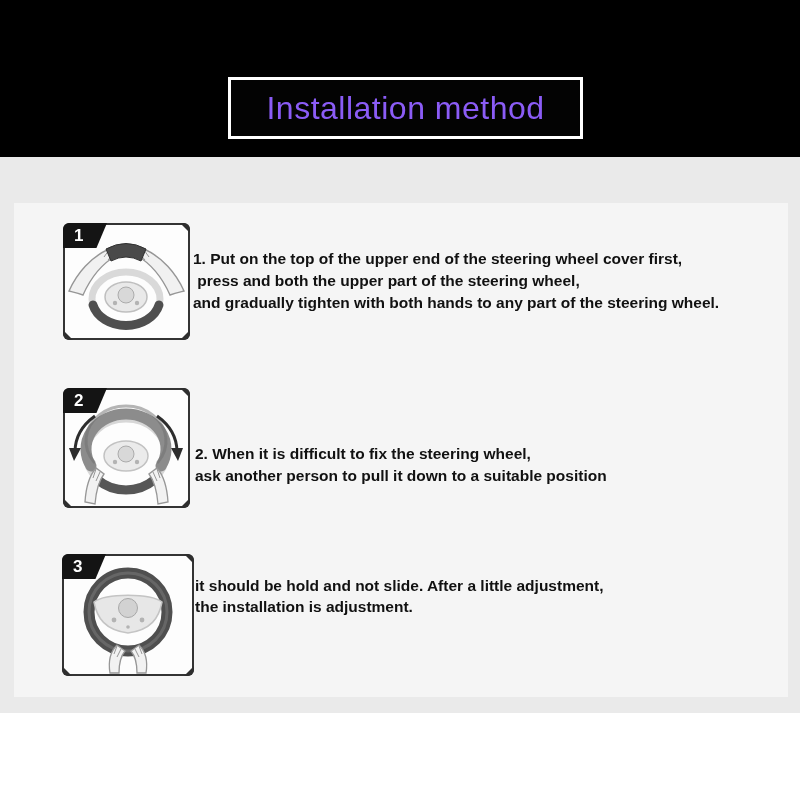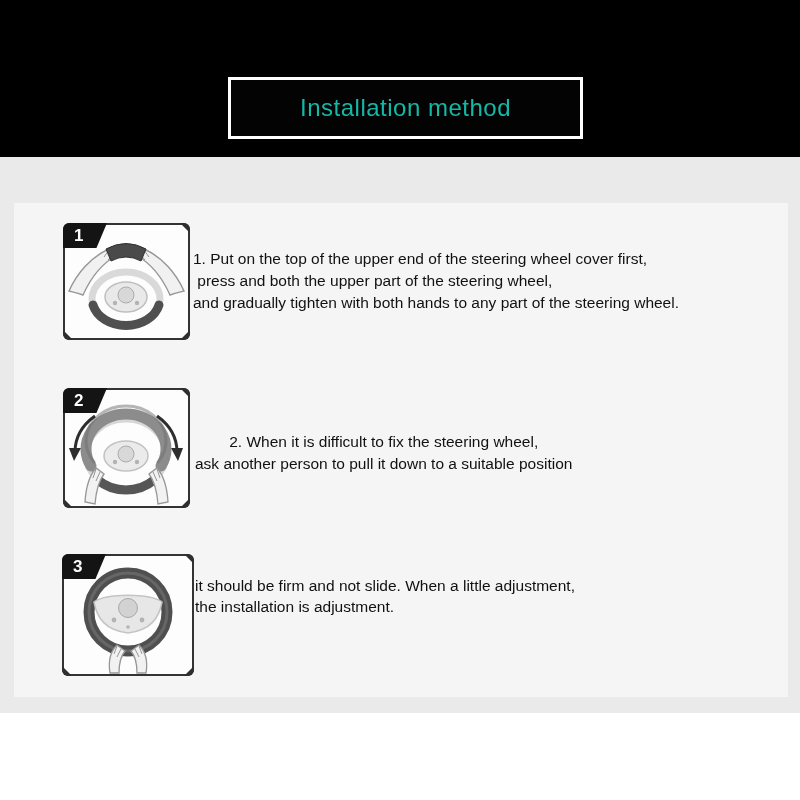--- a/index.html
+++ b/index.html
@@ -8,21 +8,21 @@
   .page { position:absolute; left:0; top:0; width:800px; height:800px; }
 
   
   .header-banner { position:absolute; left:0; top:0; width:800px; height:157px; background:#000000; }
   .title-box {
     position:absolute; left:228px; top:77px; width:355px; height:62px;
     background:#030303; border:3px solid #ffffff;
     display:flex; align-items:center; justify-content:center;
   }
   .title-box .title-text {
-    color:#14b8a6; font-size:24px; font-weight:500; letter-spacing:0.5px; white-space:nowrap;
+    color:#8b5cf6; font-size:32px; font-weight:500; letter-spacing:0.5px; white-space:nowrap;
   }
 
   
   .content-bg { position:absolute; left:0; top:157px; width:800px; height:556px; background:#eaeaea; }
   .instructions-panel { position:absolute; left:14px; top:46px; width:774px; height:494px; background:#f5f5f5; }
   .footer-white { position:absolute; left:0; top:713px; width:800px; height:87px; background:#ffffff; }
 
   
   .step-figure {
     position:absolute; background:#fdfdfd;
@@ -40,24 +40,24 @@
     font-size:17px; font-weight:bold; border-top-left-radius:6px; z-index:2;
   }
   .corner { position:absolute; width:10px; height:10px; background:#2e2e2e; z-index:1; }
   .corner.tr { right:-2px; top:-2px;    clip-path:polygon(0 0,100% 0,100% 100%); border-top-right-radius:6px; }
   .corner.bl { left:-2px;  bottom:-2px; clip-path:polygon(0 0,0 100%,100% 100%); border-bottom-left-radius:6px; }
   .corner.br { right:-2px; bottom:-2px; clip-path:polygon(100% 0,100% 100%,0 100%); border-bottom-right-radius:6px; }
 
   .step-figure svg { position:absolute; left:0; top:0; width:100%; height:100%; }
 
   
-  .step-text { position:absolute; color:#111111; font-weight:normal; font-size:15.5px; }
+  .step-text { position:absolute; color:#111111; font-weight:bold; font-size:15.5px; }
   .step-text .line { white-space:pre; line-height:22px; }
   .text-1 { left:179px; top:45px; }
-  .text-2 { left:181px; top:228px;text-align:center; }
+  .text-2 { left:181px; top:240px; }
   .text-3 { left:181px; top:372px; }
   .text-3 .line { line-height:21px; }
 </style>
 </head>
 <body>
 
 <div class="page">
 
   <div class="header-banner">
     <div class="title-box">
@@ -158,21 +158,21 @@
           <circle cx="64" cy="71" r="1.8" fill="#b3b3b3"></circle>
 
           <path d="M46,117 C44,105 46,96 53,89 L61,95 C56,101 55,108 55,117 Z" fill="#f2f2f2" stroke="#979797" stroke-width="1.3"></path>
           <path d="M53,90 L50,98 M57,93 L53,101" stroke="#979797" stroke-width="1" fill="none"></path>
 
           <path d="M82,117 C84,105 82,96 75,89 L67,95 C72,101 73,108 73,117 Z" fill="#f2f2f2" stroke="#979797" stroke-width="1.3"></path>
           <path d="M75,90 L78,98 M71,93 L75,101" stroke="#979797" stroke-width="1" fill="none"></path>
         </svg>
       </div>
       <div class="step-text text-3">
-        <div class="line">it should be firm and not slide. When a little adjustment,</div>
+        <div class="line">it should be hold and not slide. After a little adjustment,</div>
         <div class="line">the installation is adjustment.</div>
       </div>
 
     </div>
   </div>
 
   <div class="footer-white"></div>
 
 </div>
 

